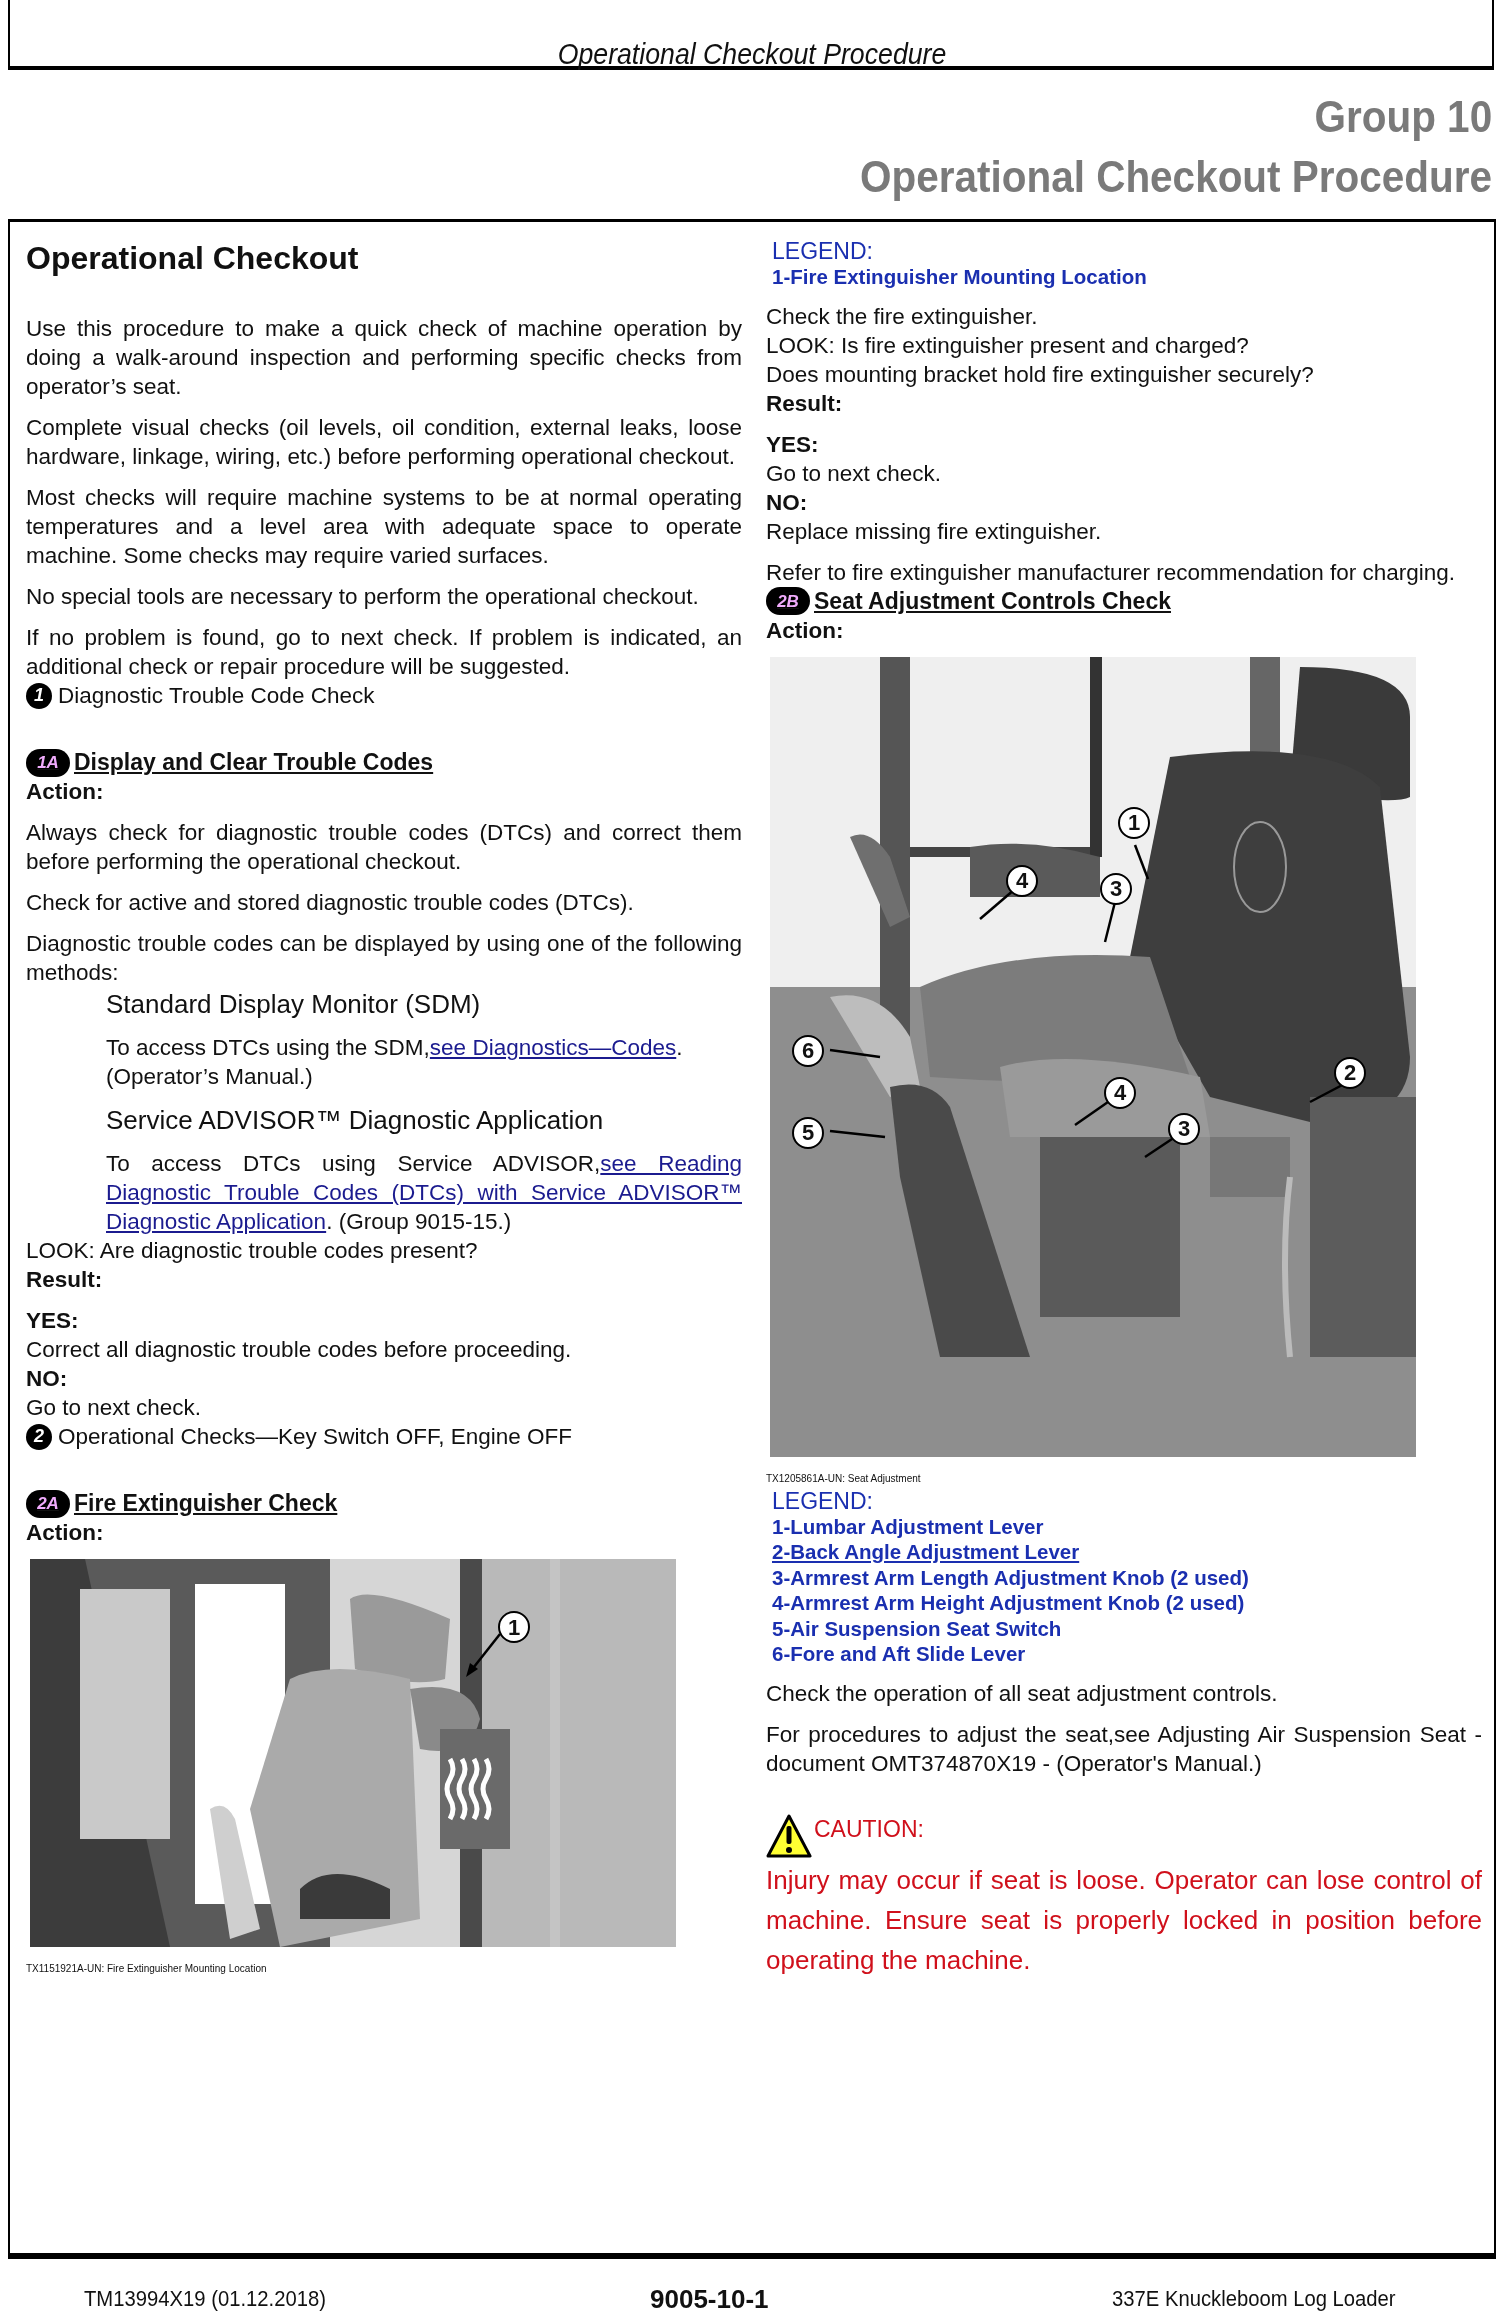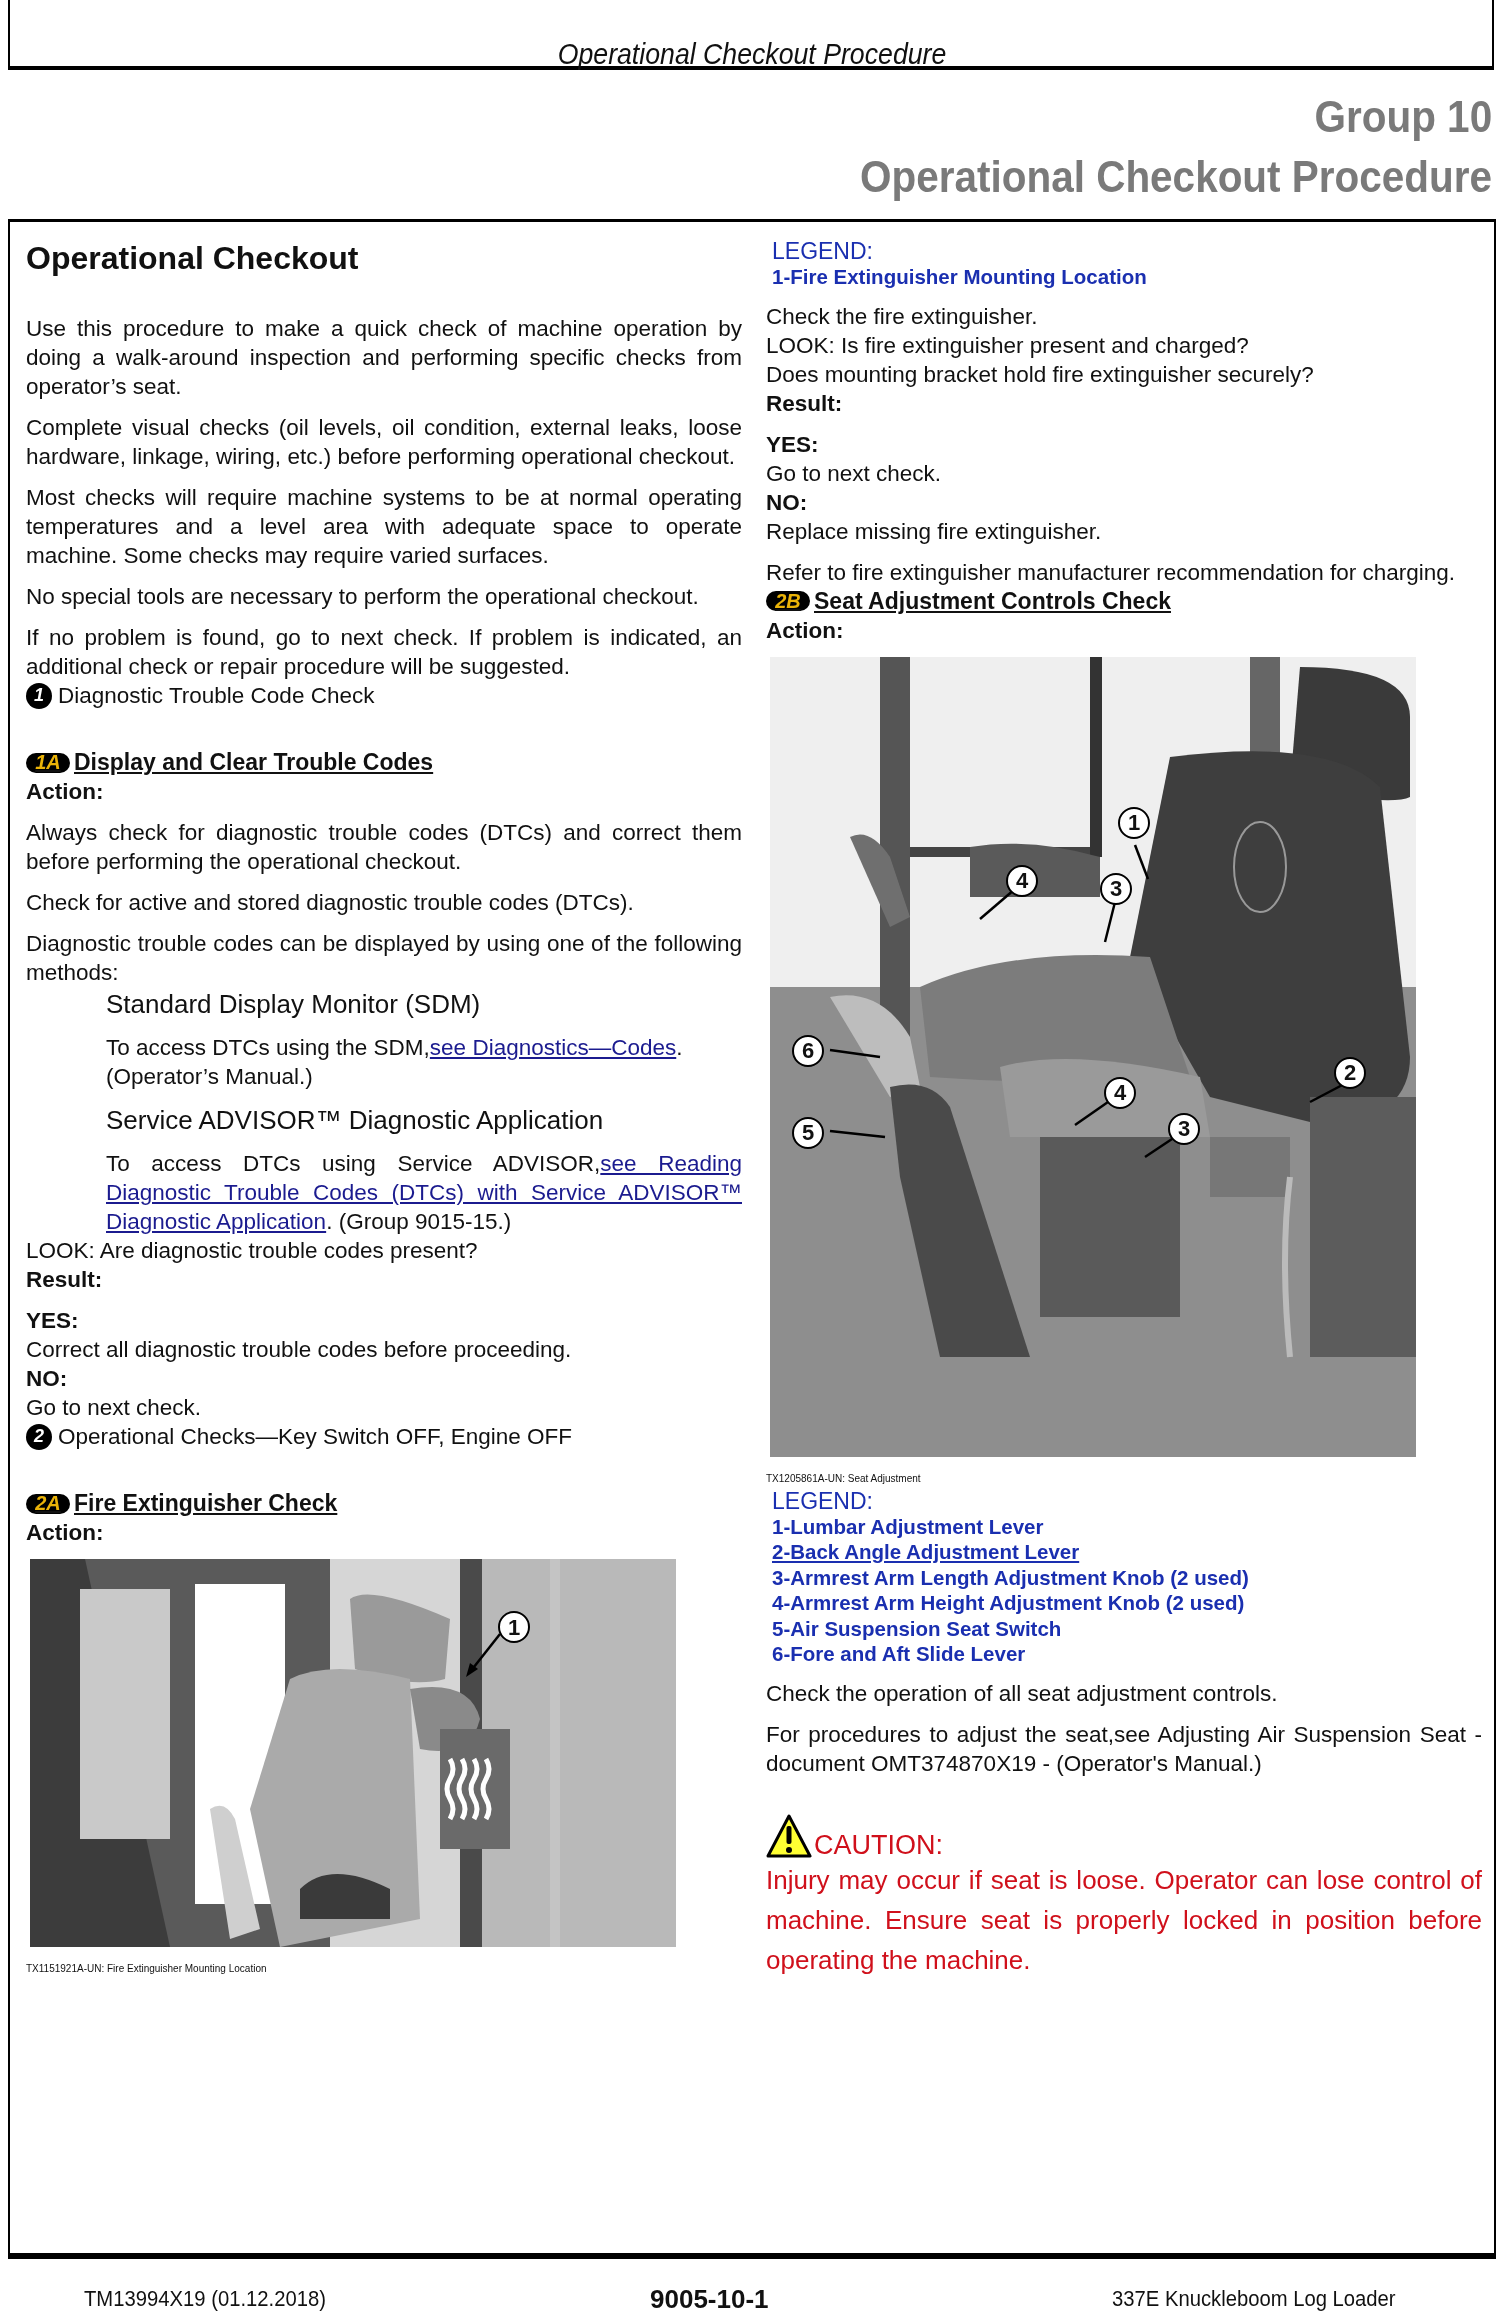--- a/index.html
+++ b/index.html
@@ -17,32 +17,32 @@
   .colR{left:766px;top:236px;width:716px;}
   p{margin:0;}
   .just{text-align:justify;}
   .h1{font-size:32px;font-weight:bold;line-height:44px;margin:0 0 34px 0;}
   .gap10{margin-top:12px;}
   .gap24{}
   .gap36{margin-top:38px;}
   .bold{font-weight:bold;}
   .step{display:flex;align-items:center;gap:6px;}
   .badge{display:inline-flex;align-items:center;justify-content:center;background:#000;color:#fff;border-radius:50%;width:26px;height:26px;font-size:18px;font-style:italic;font-weight:bold;}
-  .badge2{display:inline-flex;align-items:center;justify-content:center;background:#000;color:#eab308;border-radius:14px;min-width:40px;height:20px;font-size:20px;font-style:italic;font-weight:bold;padding:0 2px;}
+  .badge2{display:inline-flex;align-items:center;justify-content:center;background:#000;color:#f0abfc;border-radius:14px;min-width:40px;height:28px;font-size:17px;font-style:italic;font-weight:bold;padding:0 2px;}
   .subhead{font-weight:bold;text-decoration:underline;font-size:23px;display:flex;align-items:center;gap:4px;}
   .indent{margin-left:80px;}
   .method{font-size:26px;line-height:34px;}
   a.link{color:#1b1b8f;text-decoration:underline;}
   .legend-h{color:#1a2fb0;font-size:23px;line-height:25px;}
   .legend-i{color:#1a2fb0;font-weight:bold;font-size:20.5px;line-height:25.5px;}
   .caption{font-size:10px;line-height:20px;}
   .imgbox{position:relative;background:#6e6e6e;overflow:hidden;}
   .callout{position:absolute;width:32px;height:32px;border-radius:50%;border:2.5px solid #000;background:#fff;
            display:flex;align-items:center;justify-content:center;font-weight:bold;font-size:22px;box-sizing:border-box;}
-  .caution-title{color:#d0101b;font-size:27px;line-height:30px;display:flex;align-items:flex-end;gap:2px;}
+  .caution-title{color:#d0101b;font-size:23px;line-height:30px;display:flex;align-items:flex-start;gap:2px;}
   .caution-body{color:#d0101b;font-size:26px;line-height:40px;text-align:justify;}
   .footer{top:2286px;font-size:22px;}
   .f1{left:84px;transform:scaleX(0.92);transform-origin:left center;}
   .f2{left:650px;font-weight:bold;font-size:26px;top:2284px;}
   .f3{left:1112px;transform:scaleX(0.92);transform-origin:left center;}
 </style>
 </head>
 <body>
 
 <div class="abs topbox"></div>

